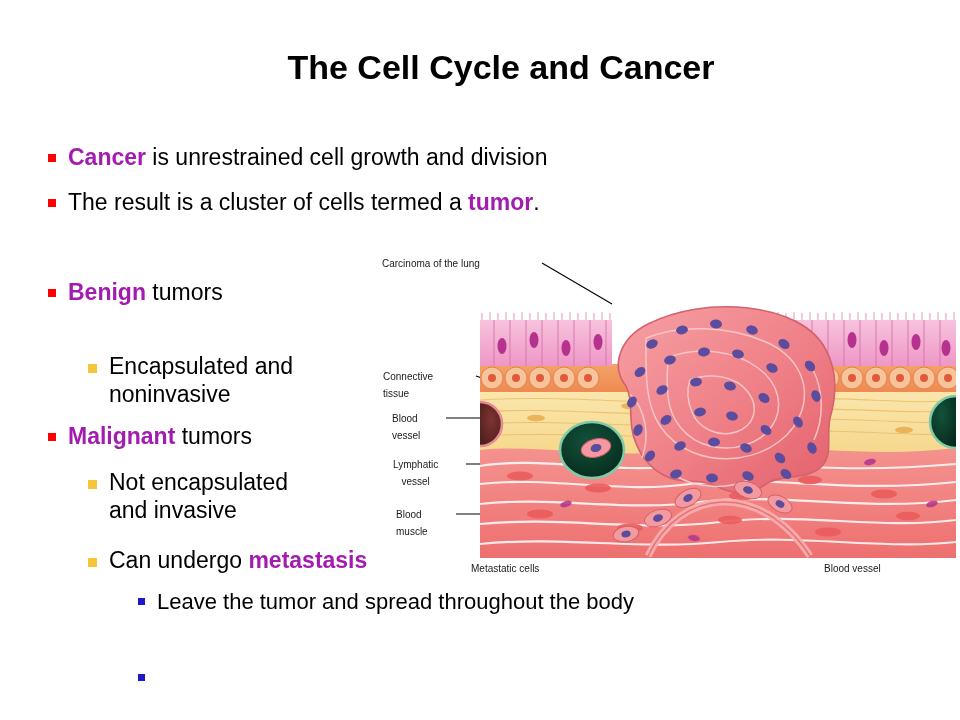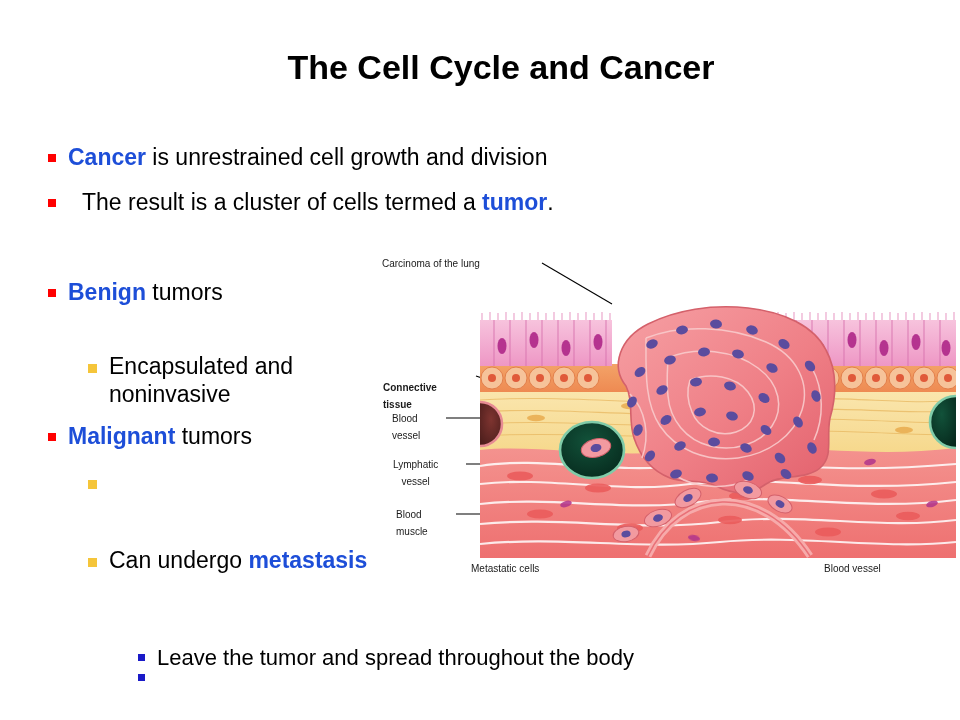--- a/index.html
+++ b/index.html
@@ -45,31 +45,31 @@
   .bullet-marker.lvl2 { width: 9px; height: 9px; background: #F5C53A; margin-top: 12px; }
   .bullet-marker.lvl3 { width: 7px; height: 7px; background: #1A1AC8; margin-top: 10px; }
 
   .bullet-text {
     font-size: 23px;
     line-height: 28px;
     color: #000000;
     white-space: pre-line;
   }
   .bullet-text.lvl3 { font-size: 22px; line-height: 27px; }
-  .hl { color: #1d4ed8; font-weight: bold; }
+  .hl { color: #a21caf; font-weight: bold; }
 
   
   #b-cancer      { left: 48px;  top: 143px; width: 520px; }
-  #b-tumor       { left: 48px;  top: 188px; width: 520px; gap: 14px; }
+  #b-tumor       { left: 48px;  top: 188px; width: 520px; }
   #b-benign      { left: 48px;  top: 278px; width: 330px; }
   #b-encaps      { left: 88px;  top: 324px; width: 300px; margin-top: 28px; }
   #b-malignant   { left: 48px;  top: 422px; width: 330px; }
   #b-notencaps   { left: 88px;  top: 468px; width: 300px; }
   #b-metastasis  { left: 88px;  top: 546px; width: 420px; }
-  #b-leave       { left: 138px; top: 644px; width: 760px; }
+  #b-leave       { left: 138px; top: 588px; width: 760px; }
   #b-invade      { left: 138px; top: 664px; width: 760px; }
 
   
   #figure {
     position: absolute;
     left: 366px;
     top: 238px;
     width: 590px;
     height: 348px;
   }
@@ -83,21 +83,21 @@
 
   .fig-label {
     position: absolute;
     font-size: 10px;
     line-height: 17px;
     color: #1a1a1a;
     white-space: pre-line;
     font-family: "Liberation Sans", sans-serif;
   }
   #lbl-carcinoma { left: 16px;  top: 17px;  }
-  #lbl-connective{ left: 17px;  top: 141px; font-weight: bold; }
+  #lbl-connective{ left: 17px;  top: 130px; }
   #lbl-bloodv    { left: 26px;  top: 172px; }
   #lbl-lymph     { left: 27px;  top: 218px; text-align: center; }
   #lbl-smooth    { left: 30px;  top: 268px; }
   #lbl-metastatic{ left: 105px; top: 322px; }
   #lbl-bloodv2   { left: 458px; top: 322px; }
 
   .leader { position: absolute; stroke: #000; stroke-width: 1.1px; fill: none; }
 </style>
 </head>
 <body>
@@ -125,20 +125,22 @@
 noninvasive</div>
 </div>
 
 <div class="bullet-row" id="b-malignant">
   <div class="bullet-marker lvl1"></div>
   <div class="bullet-text"><span class="hl">Malignant</span><span> tumors</span></div>
 </div>
 
 <div class="bullet-row" id="b-notencaps">
   <div class="bullet-marker lvl2"></div>
+  <div class="bullet-text">Not encapsulated
+and invasive</div>
 </div>
 
 <div class="bullet-row" id="b-metastasis">
   <div class="bullet-marker lvl2"></div>
   <div class="bullet-text"><span>Can undergo </span><span class="hl">metastasis</span></div>
 </div>
 
 <div class="bullet-row" id="b-leave">
   <div class="bullet-marker lvl3"></div>
   <div class="bullet-text lvl3">Leave the tumor and spread throughout the body</div>

